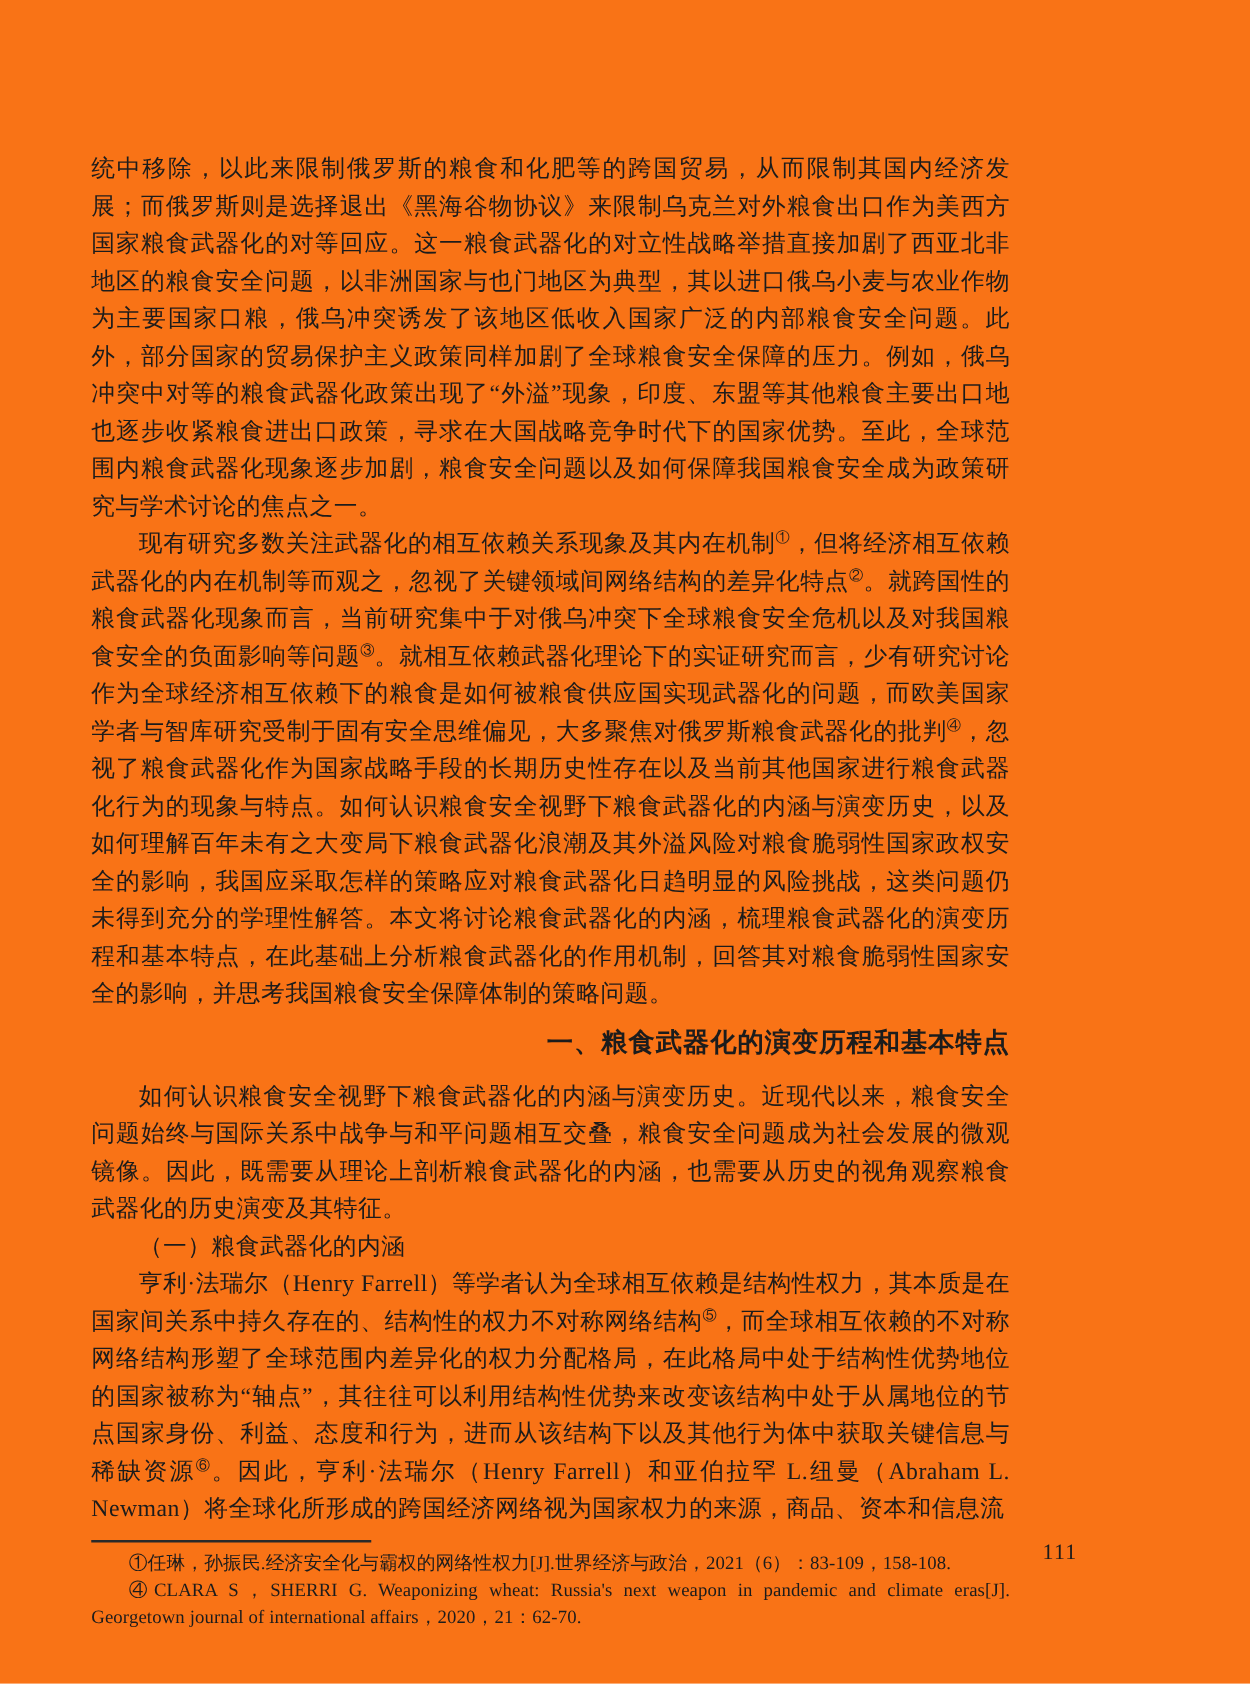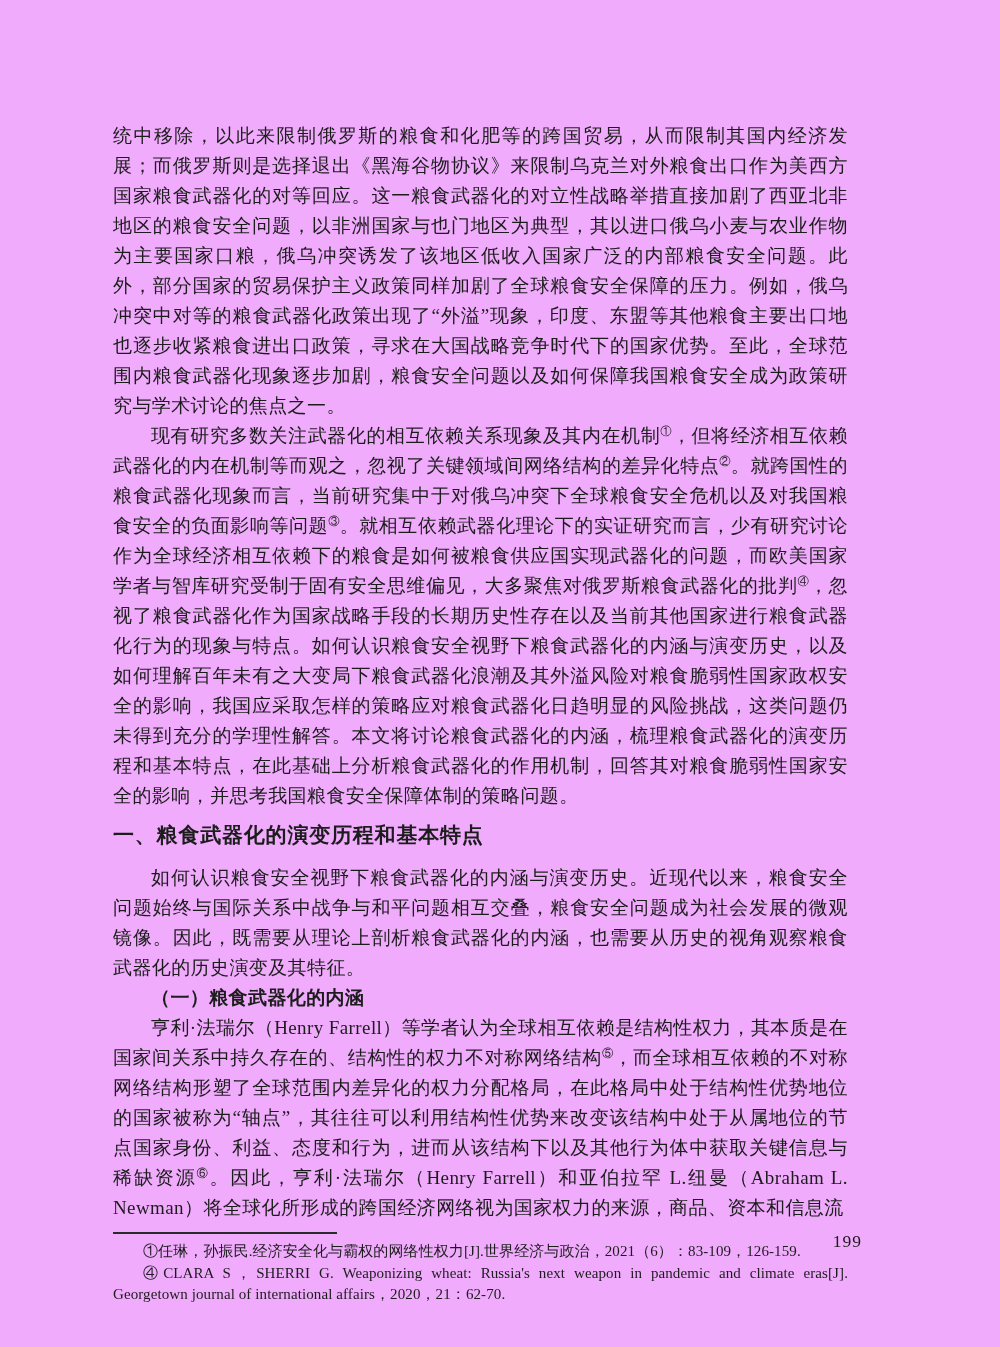--- a/index.html
+++ b/index.html
@@ -1,22 +1,22 @@
 <!DOCTYPE html>
 <html lang="zh"><head>
 <meta charset="utf-8">
 <style>
   html, body { margin: 0; padding: 0; background: #ffffff; }
   .page {
     position: relative;
     width: 1000px;
     height: 1347px;
-    background: #f0abfc;
+    background: #f97316;
     box-sizing: border-box;
-    padding: 121px 132px 0 113px;
+    padding: 121px 132px 0 73px;
     font-family: "Liberation Serif", "DejaVu Serif", serif;
     color: #1c1c1c;
     overflow: hidden;
   }
   .body-text { width: 735px; }
   .para {
     margin: 0;
     font-size: 19px;
     line-height: 30px;
     letter-spacing: 0.4px;
@@ -27,29 +27,29 @@
   .para sup {
     font-size: 0.6em;
     vertical-align: super;
     line-height: 0;
     letter-spacing: 0;
   }
   .section-heading {
     font-family: "Liberation Sans", "DejaVu Sans", sans-serif;
     font-size: 21px;
     font-weight: bold;
-    text-align: left;
+    text-align: right;
     letter-spacing: 0.8px;
     margin: 11px 0 15px 0;
     line-height: 26px;
   }
   .sub-heading {
     font-family: "Liberation Sans", "DejaVu Sans", sans-serif;
     font-size: 19px;
-    font-weight: bold;
+    font-weight: normal;
     margin: 0;
     line-height: 30px;
     text-indent: 2em;
     letter-spacing: 0.4px;
   }
   .footnote-rule {
     width: 224px;
     height: 0;
     border-top: 2px solid #2a2a2a;
     margin: 9px 0 7px 0;
@@ -87,20 +87,20 @@
     <p class="para supify">如何认识粮食安全视野下粮食武器化的内涵与演变历史。近现代以来，粮食安全问题始终与国际关系中战争与和平问题相互交叠，粮食安全问题成为社会发展的微观镜像。因此，既需要从理论上剖析粮食武器化的内涵，也需要从历史的视角观察粮食武器化的历史演变及其特征。</p>
 
     <h3 class="sub-heading">（一）粮食武器化的内涵</h3>
 
     <p class="para supify">亨利·法瑞尔（Henry Farrell）等学者认为全球相互依赖是结构性权力，其本质是在国家间关系中持久存在的、结构性的权力不对称网络结构<sup>⑤</sup>，而全球相互依赖的不对称网络结构形塑了全球范围内差异化的权力分配格局，在此格局中处于结构性优势地位的国家被称为“轴点”，其往往可以利用结构性优势来改变该结构中处于从属地位的节点国家身份、利益、态度和行为，进而从该结构下以及其他行为体中获取关键信息与稀缺资源<sup>⑥</sup>。因此，亨利·法瑞尔（Henry Farrell）和亚伯拉罕 L.纽曼（Abraham L. Newman）将全球化所形成的跨国经济网络视为国家权力的来源，商品、资本和信息流</p>
   </div>
 
   <div class="footnote-rule"></div>
 
   <div class="footnotes">
-    <p class="footnote">①任琳，孙振民.经济安全化与霸权的网络性权力[J].世界经济与政治，2021（6）：83-109，126-159.</p>
+    <p class="footnote">①任琳，孙振民.经济安全化与霸权的网络性权力[J].世界经济与政治，2021（6）：83-109，158-108.</p>
     <p class="footnote">④CLARA S，SHERRI G. Weaponizing wheat: Russia's next weapon in pandemic and climate eras[J]. Georgetown journal of international affairs，2020，21：62-70.</p>
 
   </div>
 
-  <div class="page-number">199</div>
+  <div class="page-number">111</div>
 
 </div>
 
 </body></html>

